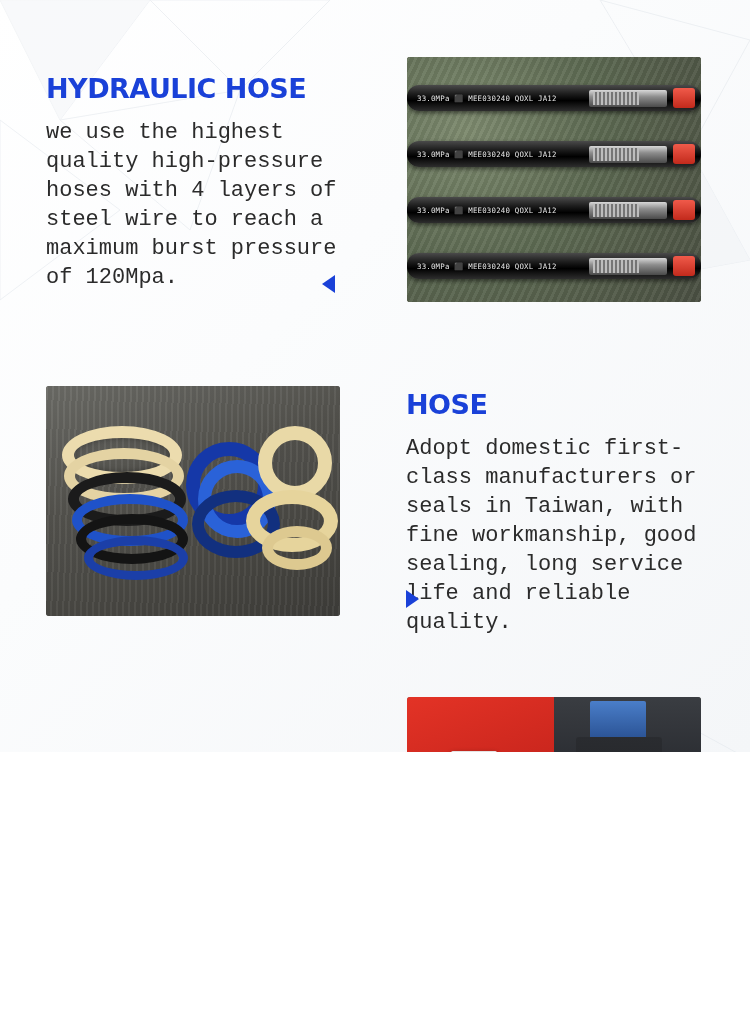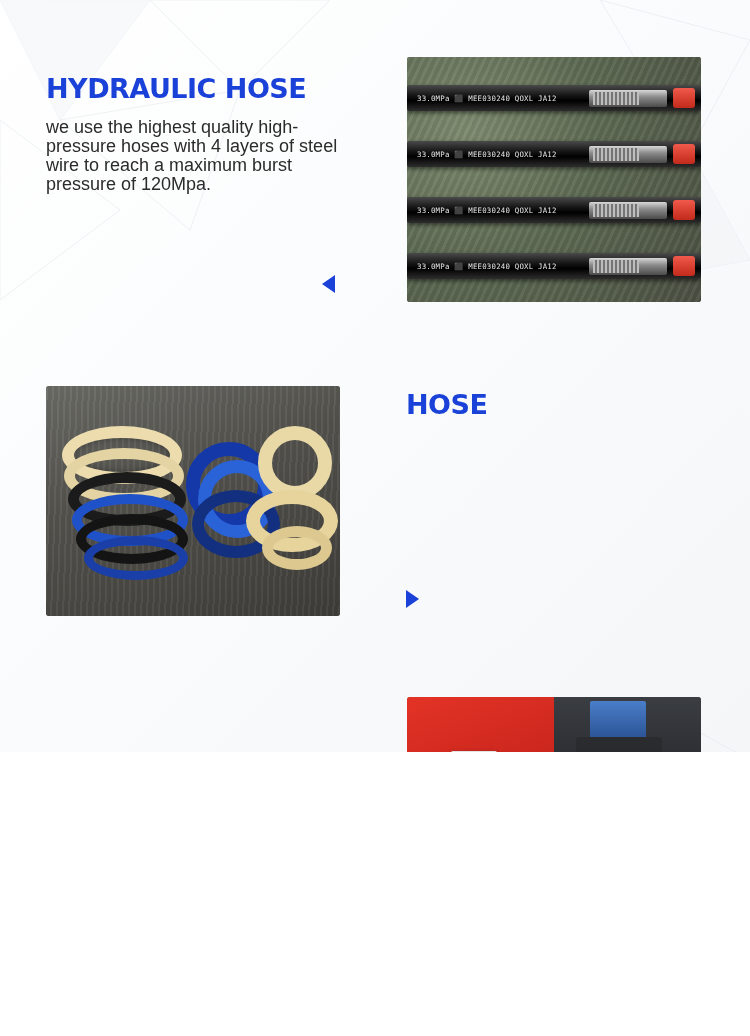--- a/index.html
+++ b/index.html
@@ -32,23 +32,23 @@
     font-family: "DejaVu Sans", sans-serif;
     font-weight: bold;
     color: #1a41d8;
     font-size: 27px;
     letter-spacing: -0.5px;
     line-height: 1.1;
     margin: 0 0 14px 0;
     white-space: nowrap;
   }
   .body-text {
-    font-family: Liberation Sans, sans-serif;
-    font-size: 18px;
-    line-height: 19px;
+    font-family: Liberation Mono, monospace;
+    font-size: 22px;
+    line-height: 29px;
     color: #2b2b2b;
     margin: 0;
   }
   .photo {
     position: absolute;
     border-radius: 3px;
     overflow: hidden;
     background: #6a6a66;
   }
   .arrow {
@@ -96,21 +96,21 @@
     position: absolute; inset: 0;
     background:
       repeating-linear-gradient(115deg, rgba(255,255,255,0.05) 0 3px, rgba(0,0,0,0.05) 3px 7px);
   }
   .hose {
     position: absolute;
     left: 0;
     height: 26px;
     width: 100%;
     background: linear-gradient(180deg, #4a4a4a 0%, #1c1c1c 35%, #000 60%, #2e2e2e 100%);
-    border-radius: 2px;
+    border-radius: 12px;
     box-shadow: 0 2px 4px rgba(0,0,0,0.5);
     display: flex;
     align-items: center;
   }
   .hose .label {
     color: #e9e9e9;
     font-family: "DejaVu Sans Mono", monospace;
     font-size: 7.4px;
     letter-spacing: 0.2px;
     margin-left: 10px;
@@ -265,20 +265,21 @@
     <div class="ring" style="left:152px; top:74px; width:78px; height:78px; border:13px solid #2a62d8;"></div>
     <div class="ring" style="left:146px; top:104px; width:88px; height:68px; border:12px solid #12307f;"></div>
 
     <div class="ring" style="left:212px; top:40px; width:74px; height:74px; border:14px solid #e9d9a7;"></div>
     <div class="ring" style="left:200px; top:104px; width:92px; height:62px; border:14px solid #e6d49c;"></div>
     <div class="ring" style="left:216px; top:140px; width:70px; height:44px; border:11px solid #ddc990;"></div>
   </div>
 
   <div class="text-col" style="left:406px; top:390px; width:310px;">
     <h2 class="heading">HOSE</h2>
+    <p class="body-text">Adopt domestic first-class manufacturers or seals in Taiwan, with fine workmanship, good sealing, long service life and reliable quality.</p>
   </div>
   <div class="arrow arrow-right" style="left:406px; top:590px;"></div>
 
   <div class="arrow arrow-left" style="left:322px; top:903px;"></div>
 
   <div class="photo" style="left:407px; top:697px; width:294px; height:225px;">
     <div class="valve-left">
       <div class="metal-block" style="left:32px; top:72px; width:72px; height:80px;"></div>
       <div class="metal-block" style="left:44px; top:54px; width:46px; height:22px;"></div>
       <div class="pipe" style="left:104px; top:86px; width:34px; height:8px;"></div>

